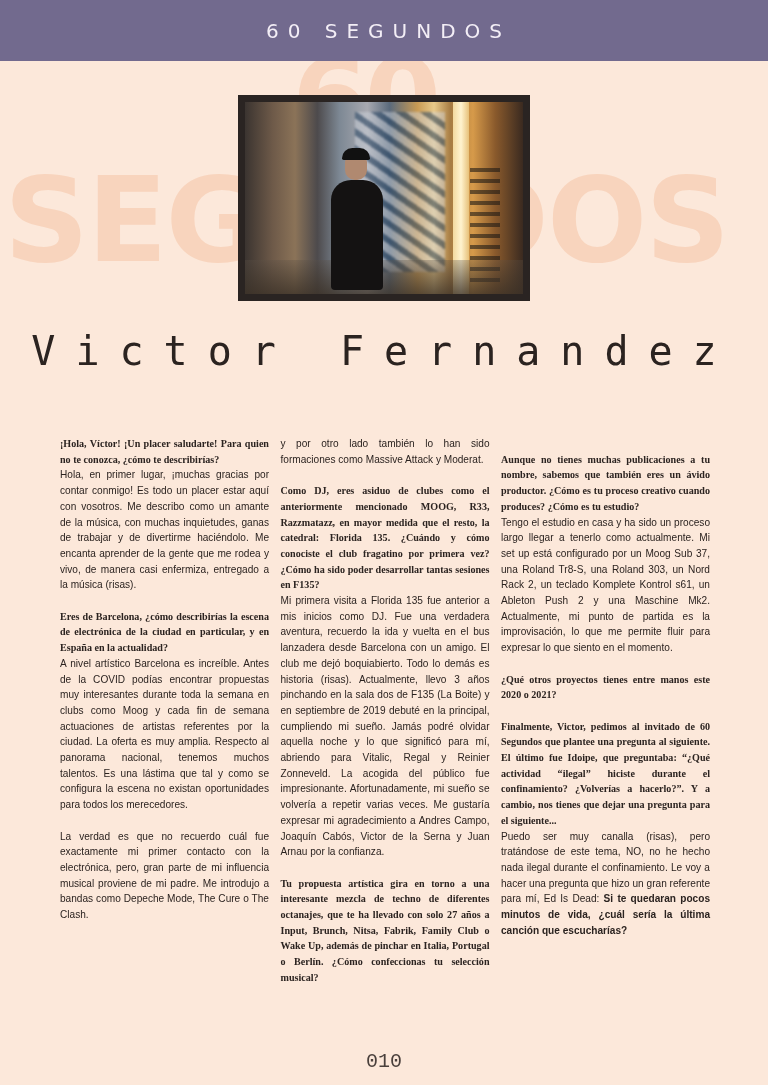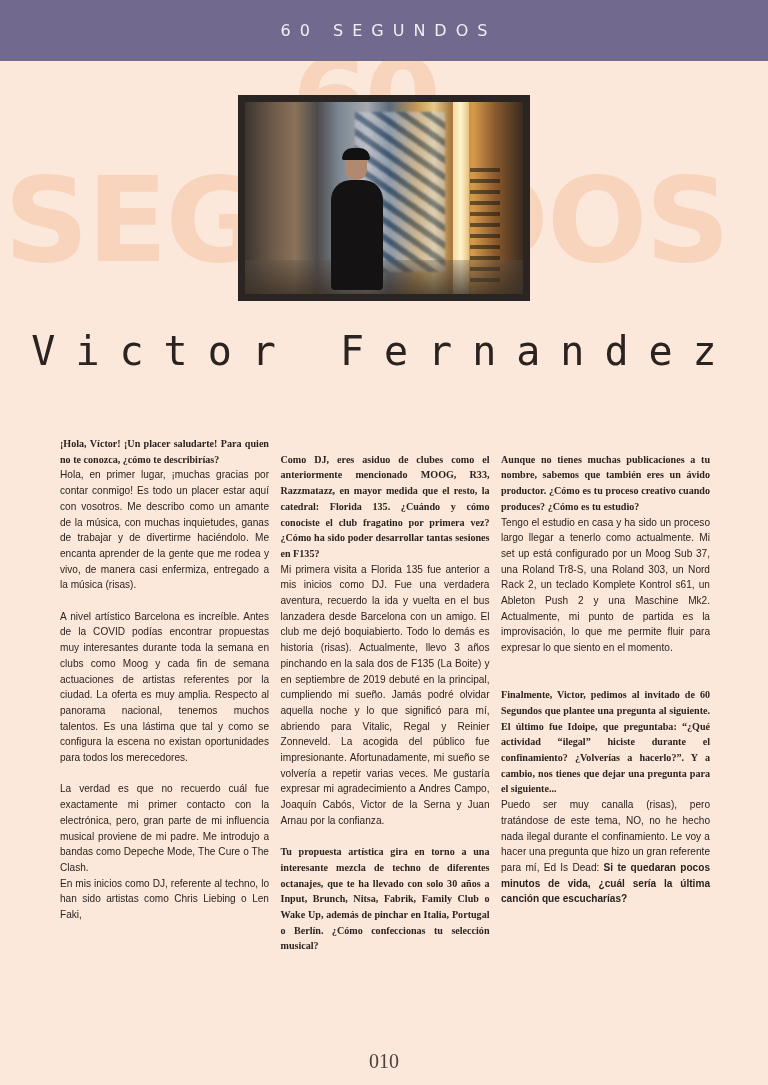--- a/index.html
+++ b/index.html
@@ -9,21 +9,21 @@
     font-family:"Liberation Sans", sans-serif;
     color:#2b2320;
   }
   .header {
     position:absolute; left:0; top:0; width:768px; height:61px;
     background:#726a8e;
     display:flex; align-items:center; justify-content:center;
   }
   .header-title {
     color:#f3eef6; font-family:"DejaVu Sans", sans-serif;
-    font-size:16px; letter-spacing:9px; padding-left:9px;
+    font-size:20px; letter-spacing:9px; padding-left:9px;
   }
   .watermark {
     position:absolute; left:0; top:61px; width:768px; height:240px;
     pointer-events:none; overflow:hidden;
   }
   .wm-60 {
     position:absolute; left:292px; top:-26px;
     font-family:"DejaVu Sans", sans-serif; font-weight:bold;
     font-size:110px; color:#f8d4bd; letter-spacing:-4px;
   }
@@ -77,21 +77,21 @@
   .columns {
     position:absolute; left:60px; top:436px; width:650px;
     display:flex; justify-content:space-between;
   }
   .col { width:209px; font-size:10.1px; line-height:15.7px; text-align:justify; }
   .col p { margin:0; }
   .q { font-weight:bold;font-family:Liberation Serif, serif; }
   .gap { height:15.7px; }
   .page-number {
     position:absolute; left:0; top:1050px; width:768px; text-align:center;
-    font-family:Liberation Serif, serif; font-size:20px; color:#4a403c;
+    font-family:Liberation Mono, monospace; font-size:20px; color:#4a403c;
   }
 </style>
 </head>
 <body>
 
 <div class="header">
   <span class="header-title">60 SEGUNDOS</span>
 </div>
 
 <div class="watermark">
@@ -111,38 +111,40 @@
   </div>
 </div>
 
 <div class="name-title">Victor Fernandez</div>
 
 <div class="columns">
   <div class="col">
     <p class="q">¡Hola, Víctor! ¡Un placer saludarte! Para quien no te conozca, ¿cómo te describirías?</p>
     <p>Hola, en primer lugar, ¡muchas gracias por contar conmigo! Es todo un placer estar aquí con vosotros. Me describo como un amante de la música, con muchas inquietudes, ganas de trabajar y de divertirme haciéndolo. Me encanta aprender de la gente que me rodea y vivo, de manera casi enfermiza, entregado a la música (risas).</p>
     <div class="gap"></div>
+    <p class="q">Eres de Barcelona, ¿cómo describirías la escena de electrónica de la ciudad en particular, y en España en la actualidad?</p>
     <p>A nivel artístico Barcelona es increíble. Antes de la COVID podías encontrar propuestas muy interesantes durante toda la semana en clubs como Moog y cada fin de semana actuaciones de artistas referentes por la ciudad. La oferta es muy amplia. Respecto al panorama nacional, tenemos muchos talentos. Es una lástima que tal y como se configura la escena no existan oportunidades para todos los merecedores.</p>
     <div class="gap"></div>
     <p>La verdad es que no recuerdo cuál fue exactamente mi primer contacto con la electrónica, pero, gran parte de mi influencia musical proviene de mi padre. Me introdujo a bandas como Depeche Mode, The Cure o The Clash.</p>
-    <p>En mis inicios como DJ, referente al techno, lo han sido artistas como Chris Liebing o Len Faki,</p>
   </div>
 
   <div class="col">
+    <p>y por otro lado también lo han sido formaciones como Massive Attack y Moderat.</p>
     <div class="gap"></div>
     <p class="q">Como DJ, eres asiduo de clubes como el anteriormente mencionado MOOG, R33, Razzmatazz, en mayor medida que el resto, la catedral: Florida 135. ¿Cuándo y cómo conociste el club fragatino por primera vez? ¿Cómo ha sido poder desarrollar tantas sesiones en F135?</p>
     <p>Mi primera visita a Florida 135 fue anterior a mis inicios como DJ. Fue una verdadera aventura, recuerdo la ida y vuelta en el bus lanzadera desde Barcelona con un amigo. El club me dejó boquiabierto. Todo lo demás es historia (risas). Actualmente, llevo 3 años pinchando en la sala dos de F135 (La Boite) y en septiembre de 2019 debuté en la principal, cumpliendo mi sueño. Jamás podré olvidar aquella noche y lo que significó para mí, abriendo para Vitalic, Regal y Reinier Zonneveld. La acogida del público fue impresionante. Afortunadamente, mi sueño se volvería a repetir varias veces. Me gustaría expresar mi agradecimiento a Andres Campo, Joaquín Cabós, Victor de la Serna y Juan Arnau por la confianza.</p>
     <div class="gap"></div>
-    <p class="q">Tu propuesta artística gira en torno a una interesante mezcla de techno de diferentes octanajes, que te ha llevado con solo 30 años a Input, Brunch, Nitsa, Fabrik, Family Club o Wake Up, además de pinchar en Italia, Portugal o Berlín. ¿Cómo confeccionas tu selección musical?</p>
+    <p class="q">Tu propuesta artística gira en torno a una interesante mezcla de techno de diferentes octanajes, que te ha llevado con solo 27 años a Input, Brunch, Nitsa, Fabrik, Family Club o Wake Up, además de pinchar en Italia, Portugal o Berlín. ¿Cómo confeccionas tu selección musical?</p>
   </div>
 
   <div class="col">
     <div class="gap"></div>
     <p class="q">Aunque no tienes muchas publicaciones a tu nombre, sabemos que también eres un ávido productor. ¿Cómo es tu proceso creativo cuando produces? ¿Cómo es tu estudio?</p>
     <p>Tengo el estudio en casa y ha sido un proceso largo llegar a tenerlo como actualmente. Mi set up está configurado por un Moog Sub 37, una Roland Tr8-S, una Roland 303, un Nord Rack 2, un teclado Komplete Kontrol s61, un Ableton Push 2 y una Maschine Mk2. Actualmente, mi punto de partida es la improvisación, lo que me permite fluir para expresar lo que siento en el momento.</p>
     <div class="gap"></div>
+    <p class="q">¿Qué otros proyectos tienes entre manos este 2020 o 2021?</p>
     <div class="gap"></div>
     <p class="q">Finalmente, Victor, pedimos al invitado de 60 Segundos que plantee una pregunta al siguiente. El último fue Idoipe, que preguntaba: “¿Qué actividad “ilegal” hiciste durante el confinamiento? ¿Volverías a hacerlo?”. Y a cambio, nos tienes que dejar una pregunta para el siguiente...</p>
     <p><span>Puedo ser muy canalla (risas), pero tratándose de este tema, NO, no he hecho nada ilegal durante el confinamiento. Le voy a hacer una pregunta que hizo un gran referente para mí, Ed Is Dead: </span><strong>Si te quedaran pocos minutos de vida, ¿cuál sería la última canción que escucharías?</strong></p>
   </div>
 </div>
 
 <div class="page-number">010</div>
 
 </body></html>

